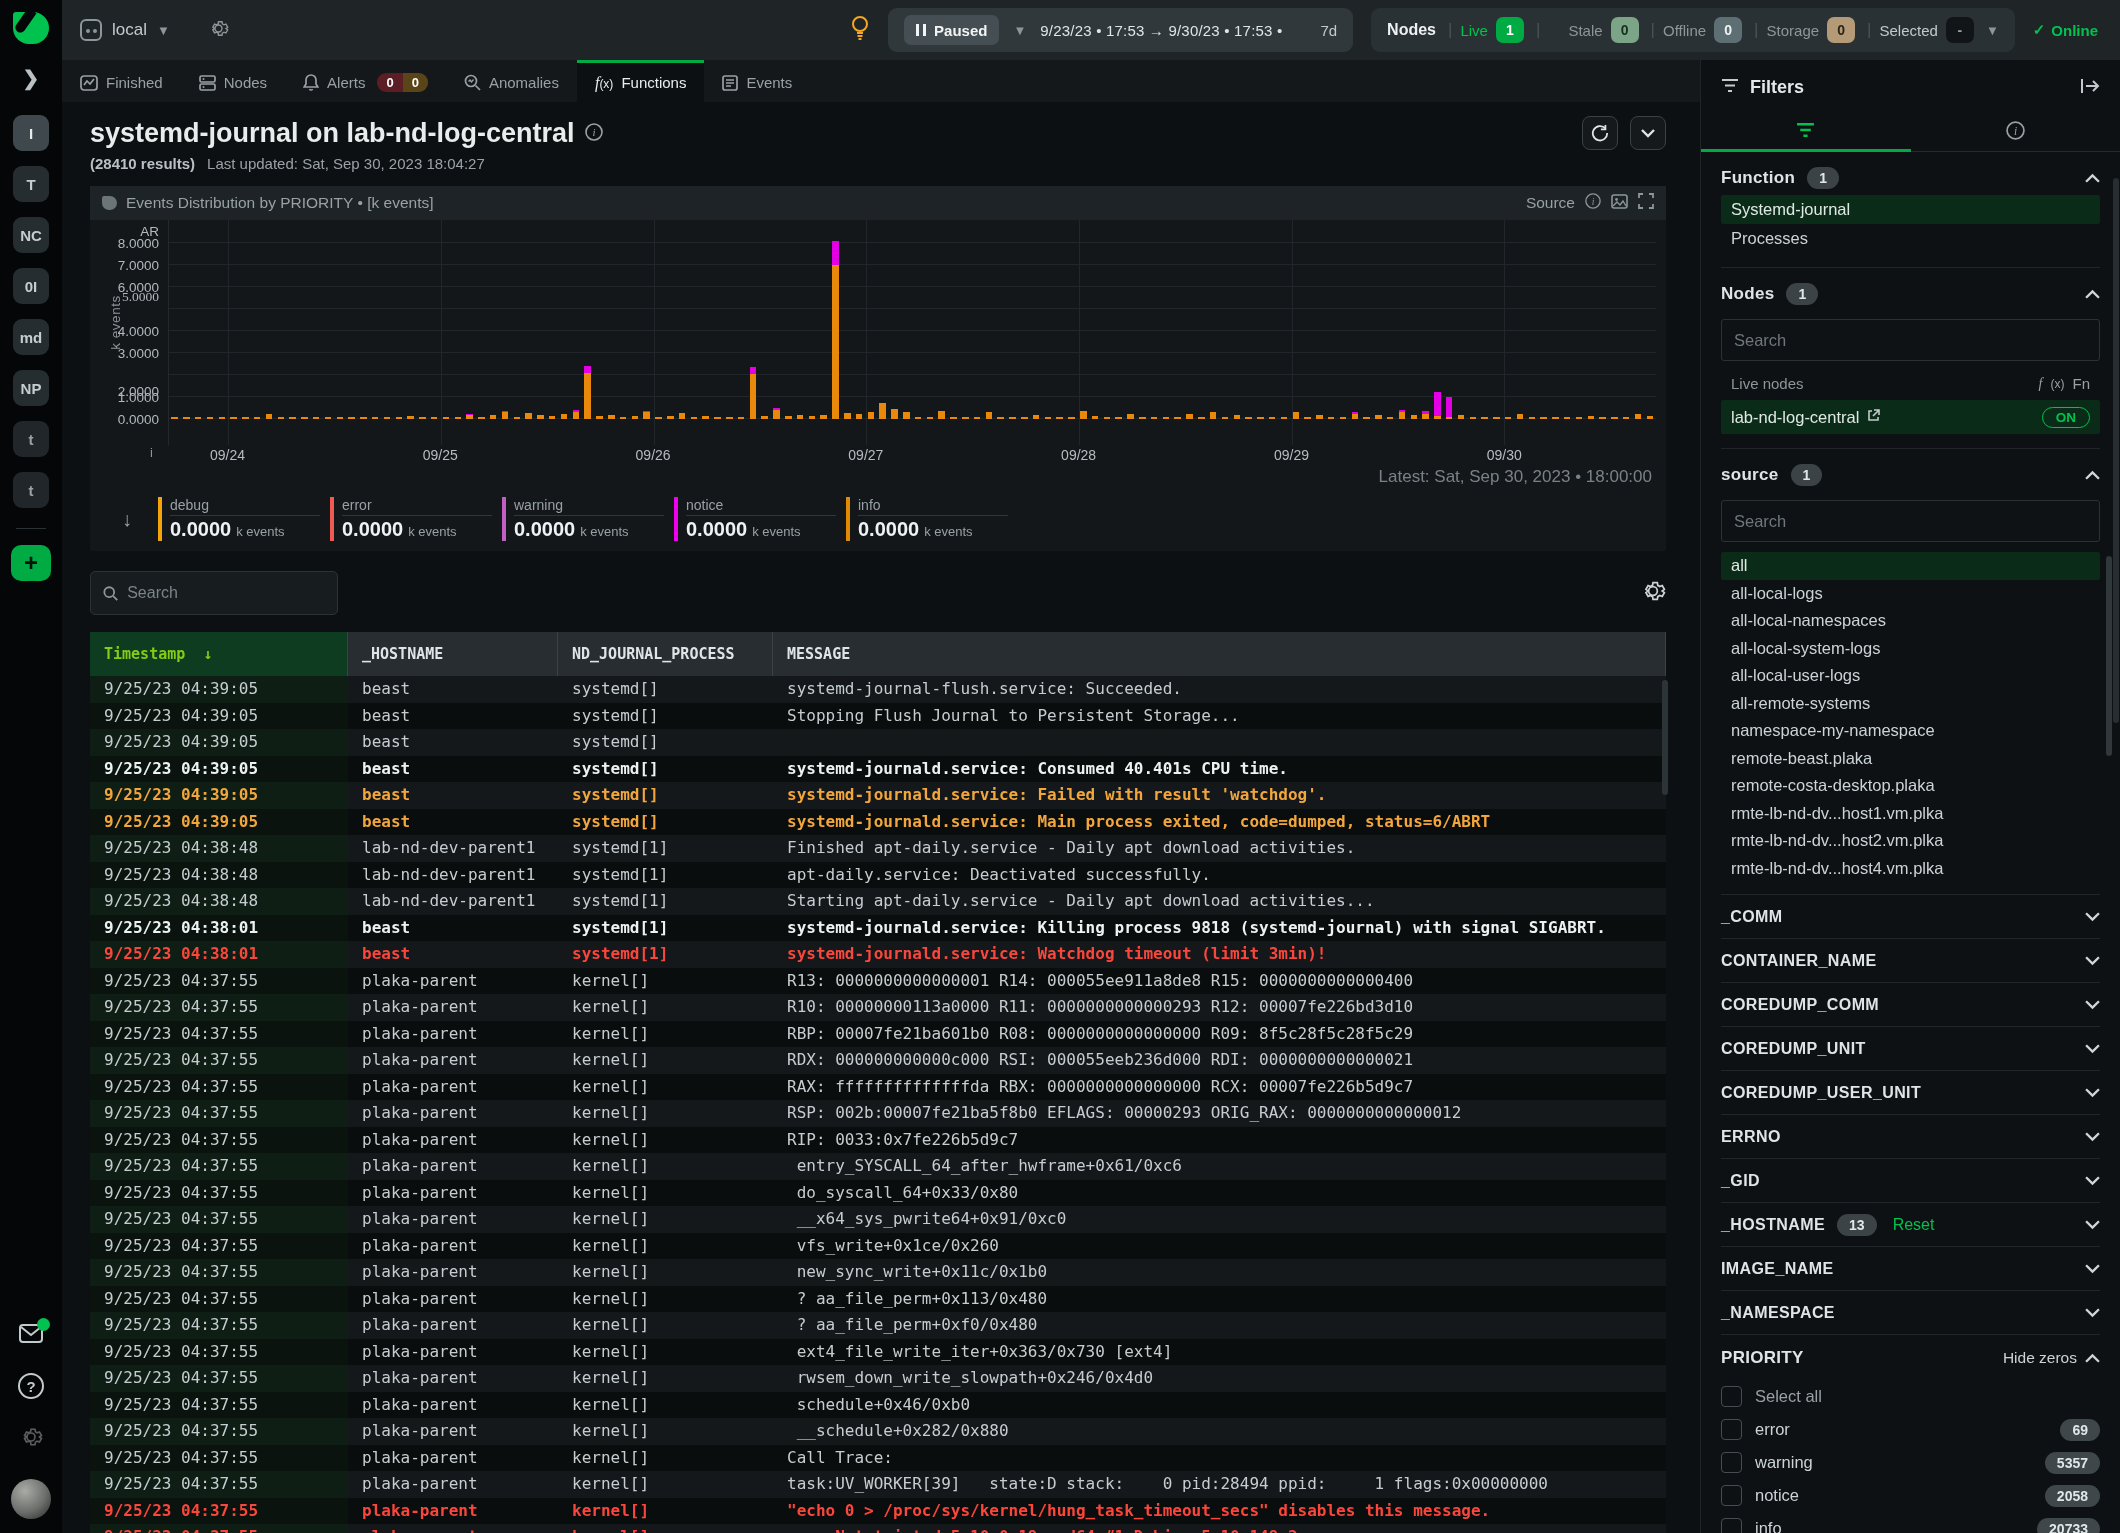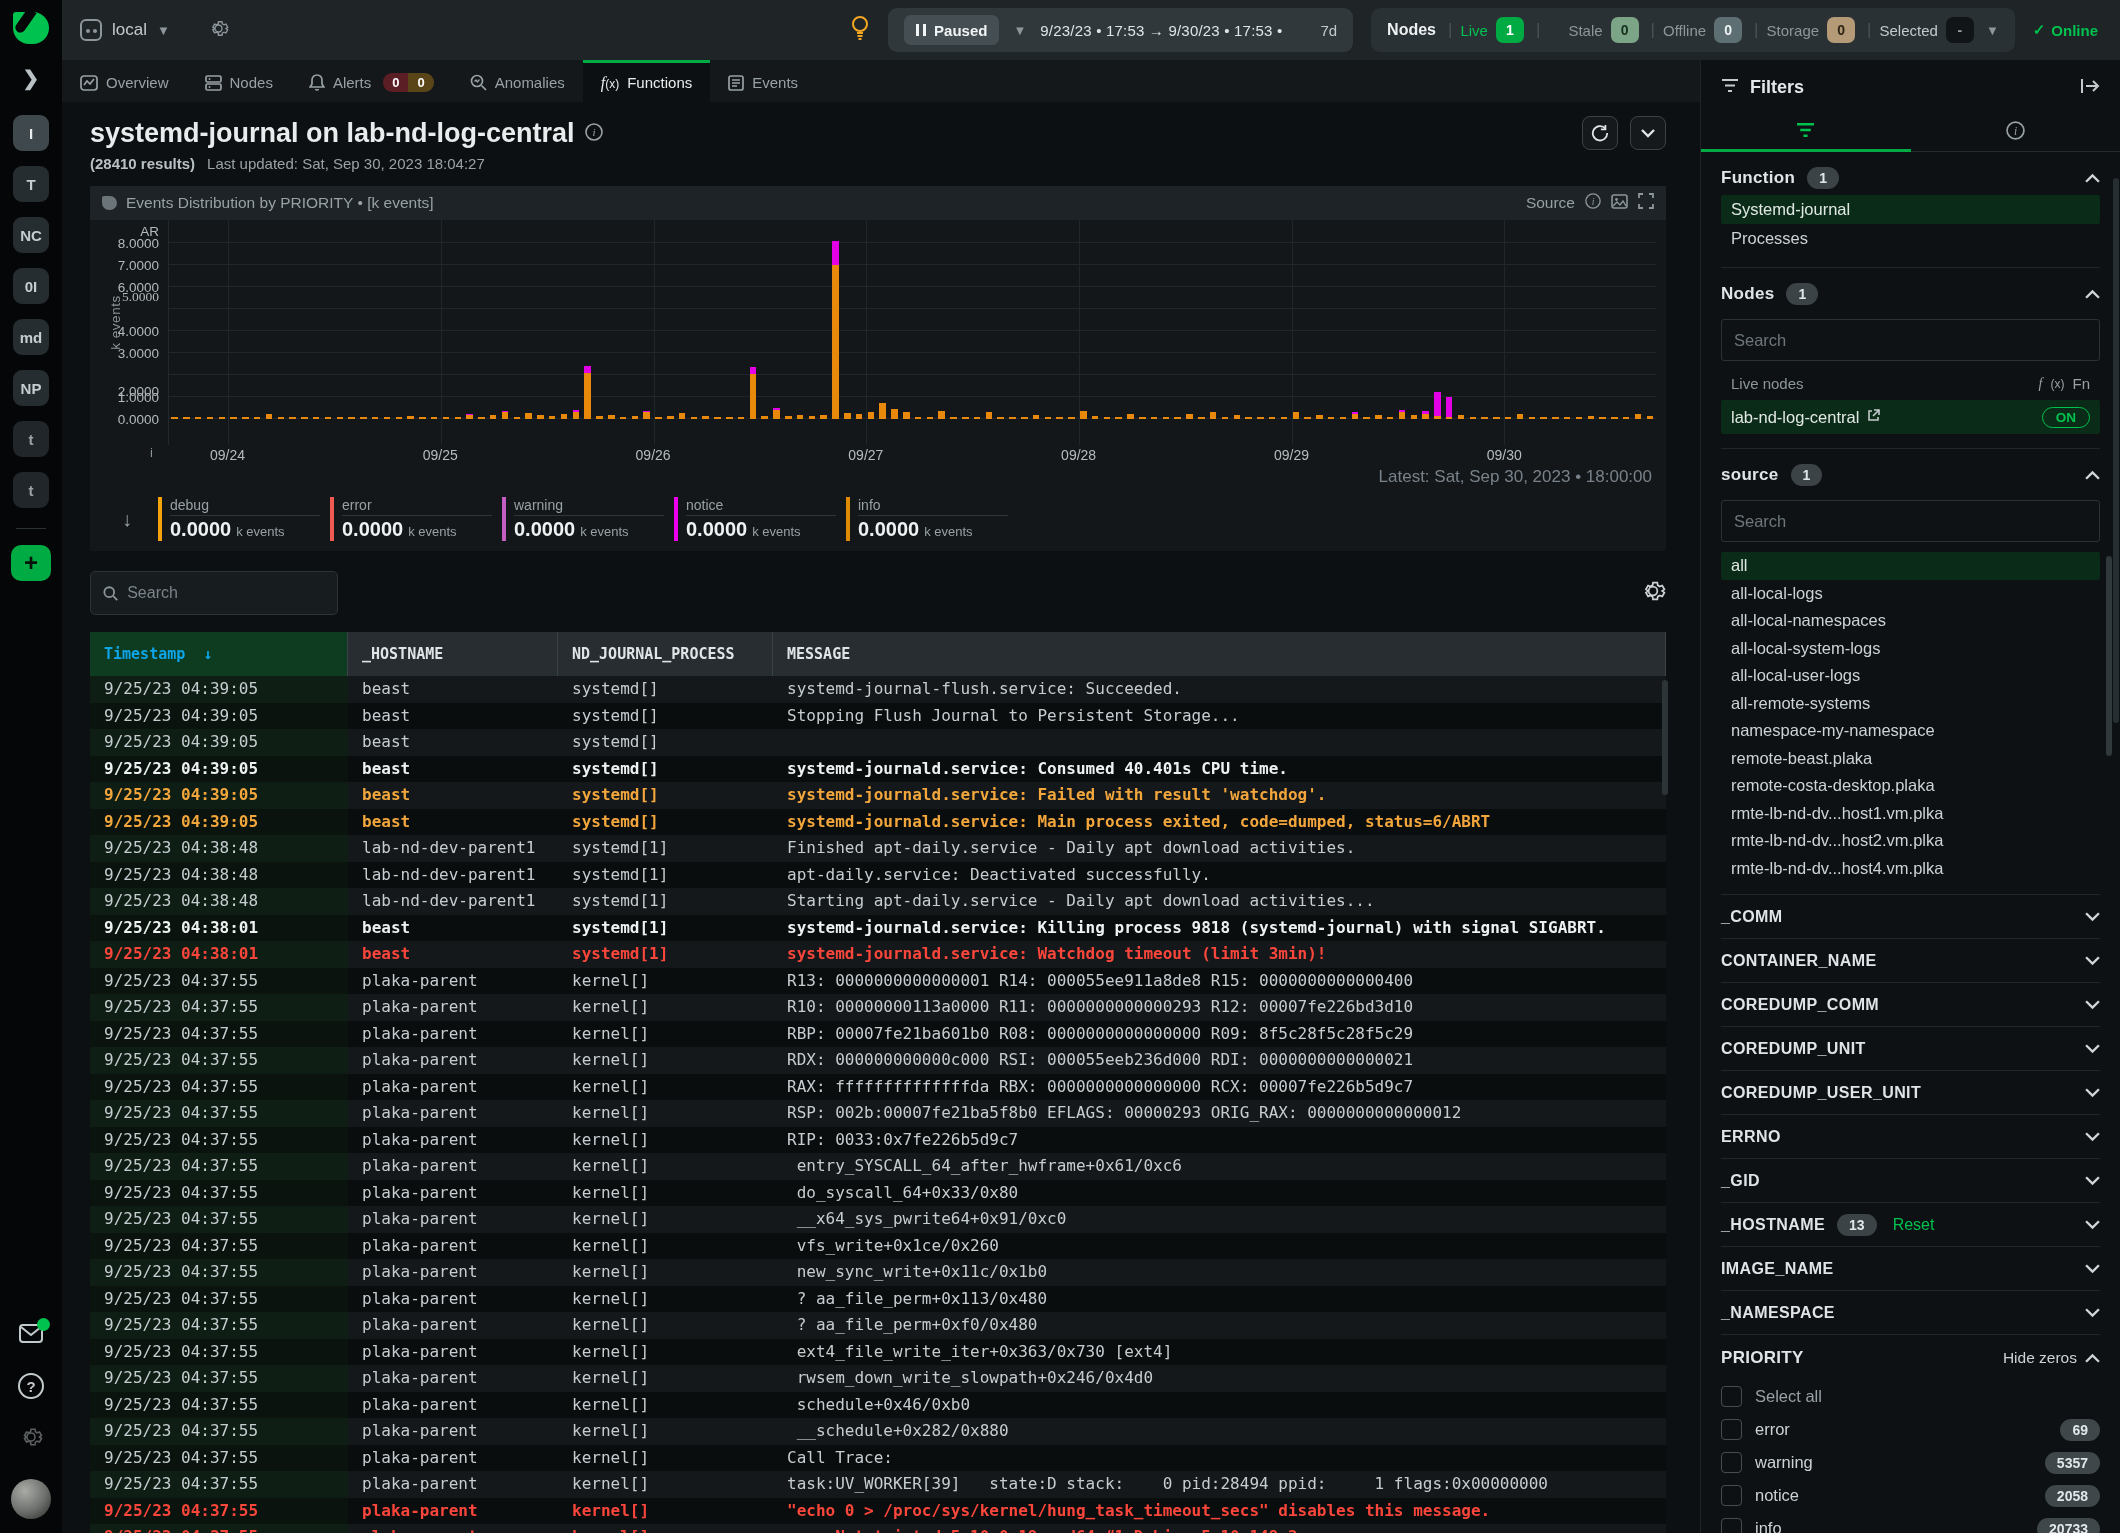--- a/index.html
+++ b/index.html
@@ -98,21 +98,21 @@
   .search-row { margin:20px 34px 0 28px; display:flex; align-items:center; }
   .searchbox { width:248px; height:44px; background:#171c1f; border:1px solid #2c3336; border-radius:5px; display:flex; align-items:center; padding:0 12px; gap:9px; color:#8d969a; }
   .searchbox input { background:transparent; border:none; outline:none; color:#dfe4e7; font-size:16px; width:100%; }
   .searchbox input::placeholder { color:#7b848a; }
   .tbl-gear { margin-left:auto; color:#ccd2d5; }
 
   .logtable { margin:17px 34px 0 28px; font-family:"DejaVu Sans Mono", monospace; position:relative; }
   .trow { display:grid; grid-template-columns:258px 210px 215px 1fr; }
   .thead { background:#272d30; height:44px; }
   .thead .tcell { display:flex; align-items:center; font-size:15px; font-weight:bold; color:#dfe5e7; border-right:1px solid #3a4246; }
-  .thead .tcell.ts { background:#0e3c21; color:#0ea5e9; }
+  .thead .tcell.ts { background:#0e3c21; color:#84cc16; }
   .tcell { padding-left:14px; overflow:hidden; white-space:pre; }
   .logtable .body .trow { height:26.5px; line-height:26.5px; font-size:16px; }
   .trow.even { background:#14181a; } .trow.even .tcell.ts { background:#0f1e15; }
   .trow.odd { background:#0a0d0e; } .trow.odd .tcell.ts { background:#0a130d; }
   .sev-normal { color:#c6cdd0; }
   .sev-notice { color:#edf1f2; font-weight:bold; }
   .sev-warning { color:#f2a63c; font-weight:bold; }
   .sev-error { color:#fb463b; font-weight:bold; }
   .tbl-scroll { position:absolute; right:-2px; top:48px; width:6px; height:115px; background:#2c3438; border-radius:3px; }
 
@@ -265,21 +265,21 @@
 
       <div class="content-col">
         <nav class="tabs" id="tabs">
             <div class="tab">
               <span style="display: inline-flex;">
                 <svg width="18" height="16" viewBox="0 0 18 16">
                   <rect x="1" y="1" width="16" height="14" rx="3" fill="none" stroke="currentColor" stroke-width="1.7"></rect>
                   <path d="M4 10l3-4 3 3 4-5" fill="none" stroke="currentColor" stroke-width="1.7"></path>
                 </svg>
               </span>
-              <span>Overview</span>
+              <span>Finished</span>
             </div>
             <div class="tab">
               <span style="display: inline-flex;">
                 <svg width="17" height="16" viewBox="0 0 17 16">
                   <rect x="1" y="1" width="15" height="6" rx="1.5" fill="none" stroke="currentColor" stroke-width="1.7"></rect>
                   <rect x="1" y="9" width="15" height="6" rx="1.5" fill="none" stroke="currentColor" stroke-width="1.7"></rect>
                   <circle cx="4.5" cy="4" r="1" fill="currentColor"></circle>
                   <circle cx="4.5" cy="12" r="1" fill="currentColor"></circle>
                 </svg>
               </span>

